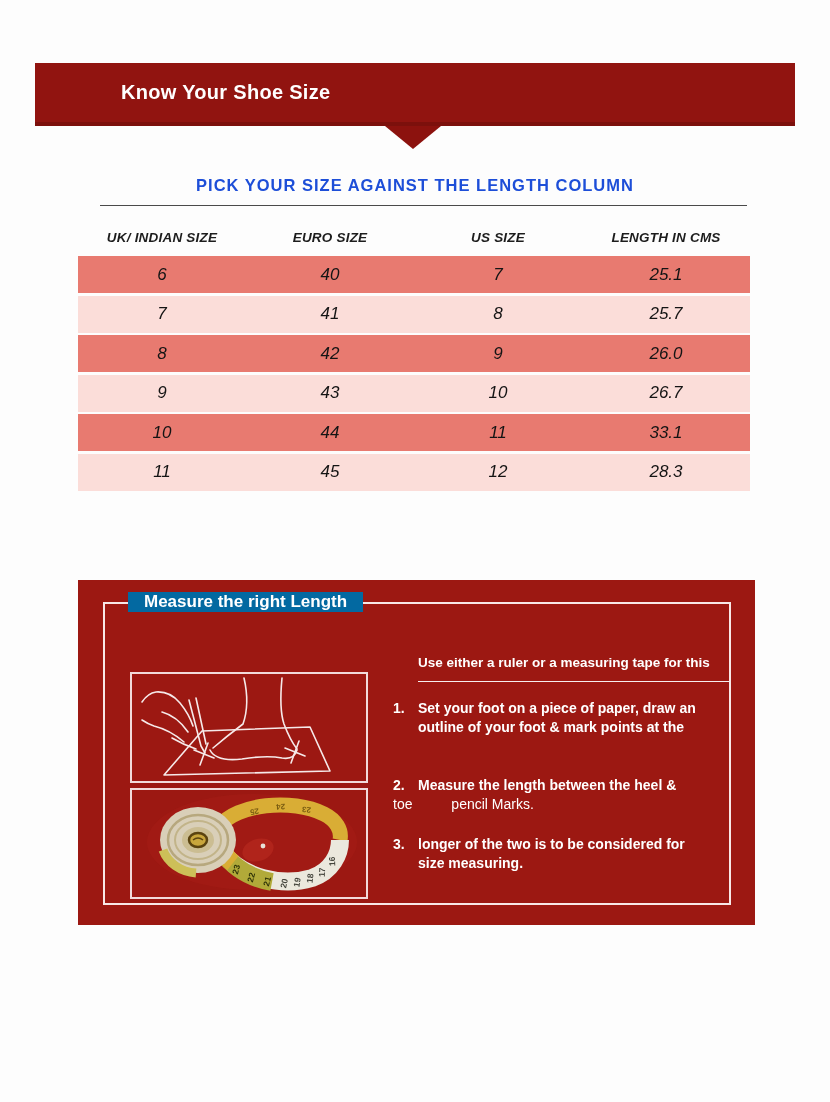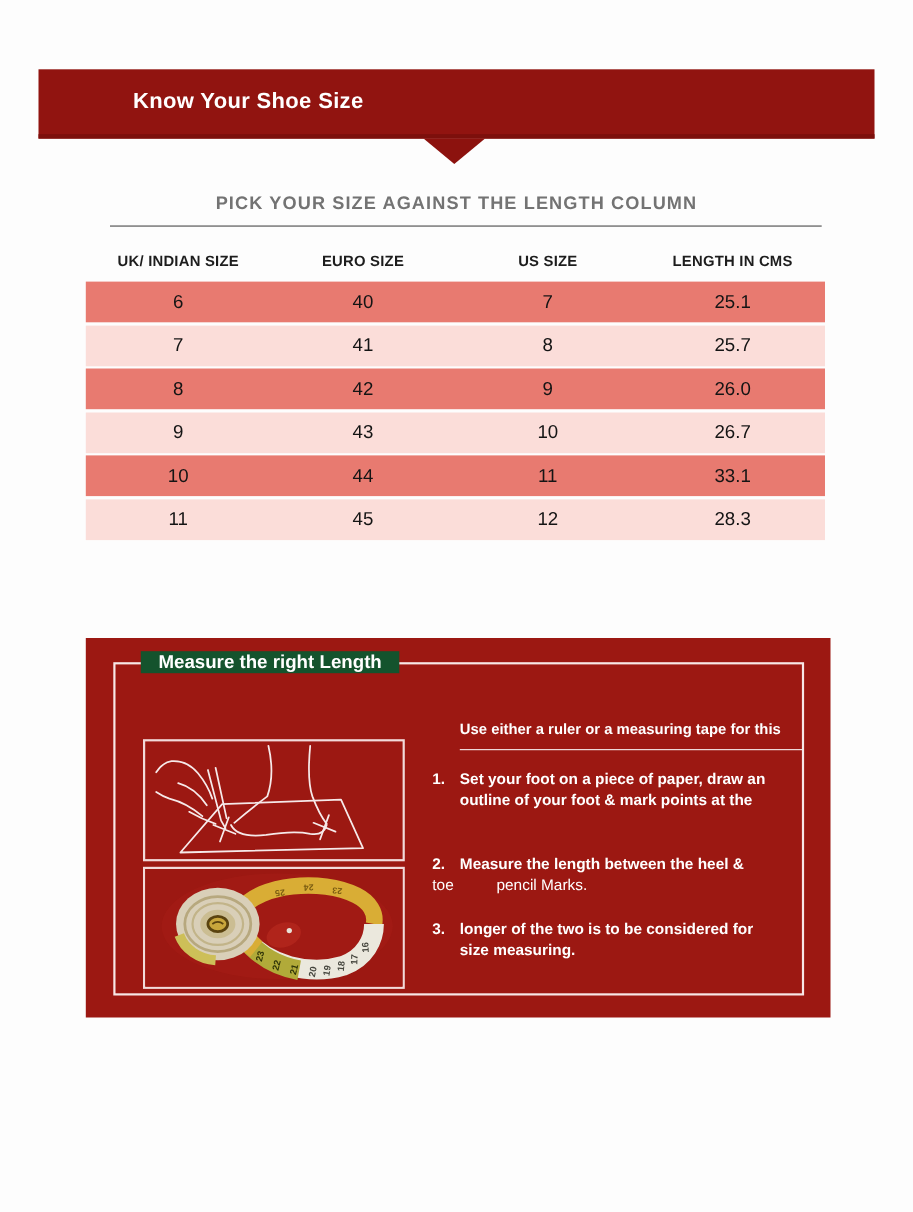--- a/index.html
+++ b/index.html
@@ -17,48 +17,48 @@
     font-size:20px;font-weight:700;letter-spacing:.3px;
   }
   .banner-pointer{
     position:absolute;left:385px;top:126px;width:0;height:0;
     border-left:28px solid transparent;border-right:28px solid transparent;
     border-top:23px solid #8c120e;
   }
   
   .section-heading{
     position:absolute;left:0;right:0;top:176px;margin:0;text-align:center;
-    font-size:16.5px;font-weight:700;color:#737373;letter-spacing:1px;
+    font-size:16.5px;font-weight:700;color:#1d4ed8;letter-spacing:1px;
   }
   .heading-rule{
     position:absolute;left:100px;top:205px;width:647px;height:0;
     border-top:1.5px solid #4a4a4a;
   }
   .size-table{position:absolute;left:78px;top:218px;width:672px;}
-  .trow{display:grid;grid-template-columns:repeat(4,1fr);}
+  .trow{display:grid;grid-template-columns:repeat(4,1fr);font-style:italic;}
   .thead{height:38px;align-items:center;}
   .thead .cell{
     font-size:13.5px;font-weight:700;color:#1d1d1d;letter-spacing:.2px;
     text-align:center;
   }
   .drow{height:37px;margin-bottom:2.5px;align-items:center;}
   .drow .cell{font-size:17px;color:#141414;text-align:center;}
   .row-dark{background:#e87a70;}
   .row-light{background:#fbddd9;}
   
   .measure-box{
     position:absolute;left:78px;top:580px;width:677px;height:345px;
     background:#9c1812;color:#fff;
   }
   .inner-border{
     position:absolute;left:25px;top:22px;right:24px;bottom:20px;
     border:2px solid rgba(255,247,247,.93);
   }
   .legend{
-    position:absolute;left:50px;top:12px;padding:0 16px;background:#14532d;
+    position:absolute;left:50px;top:12px;padding:0 16px;background:#0369a1;
     font-size:17px;font-weight:700;color:#fff;line-height:20px;z-index:2;
   }
   .img-box{
     position:absolute;left:52px;width:234px;height:107px;
     border:2px solid #f2dada;box-sizing:content-box;
   }
   .img-foot{top:92px;}
   .img-tape{top:208px;}
   .img-box svg{display:block;}
   .intro{

